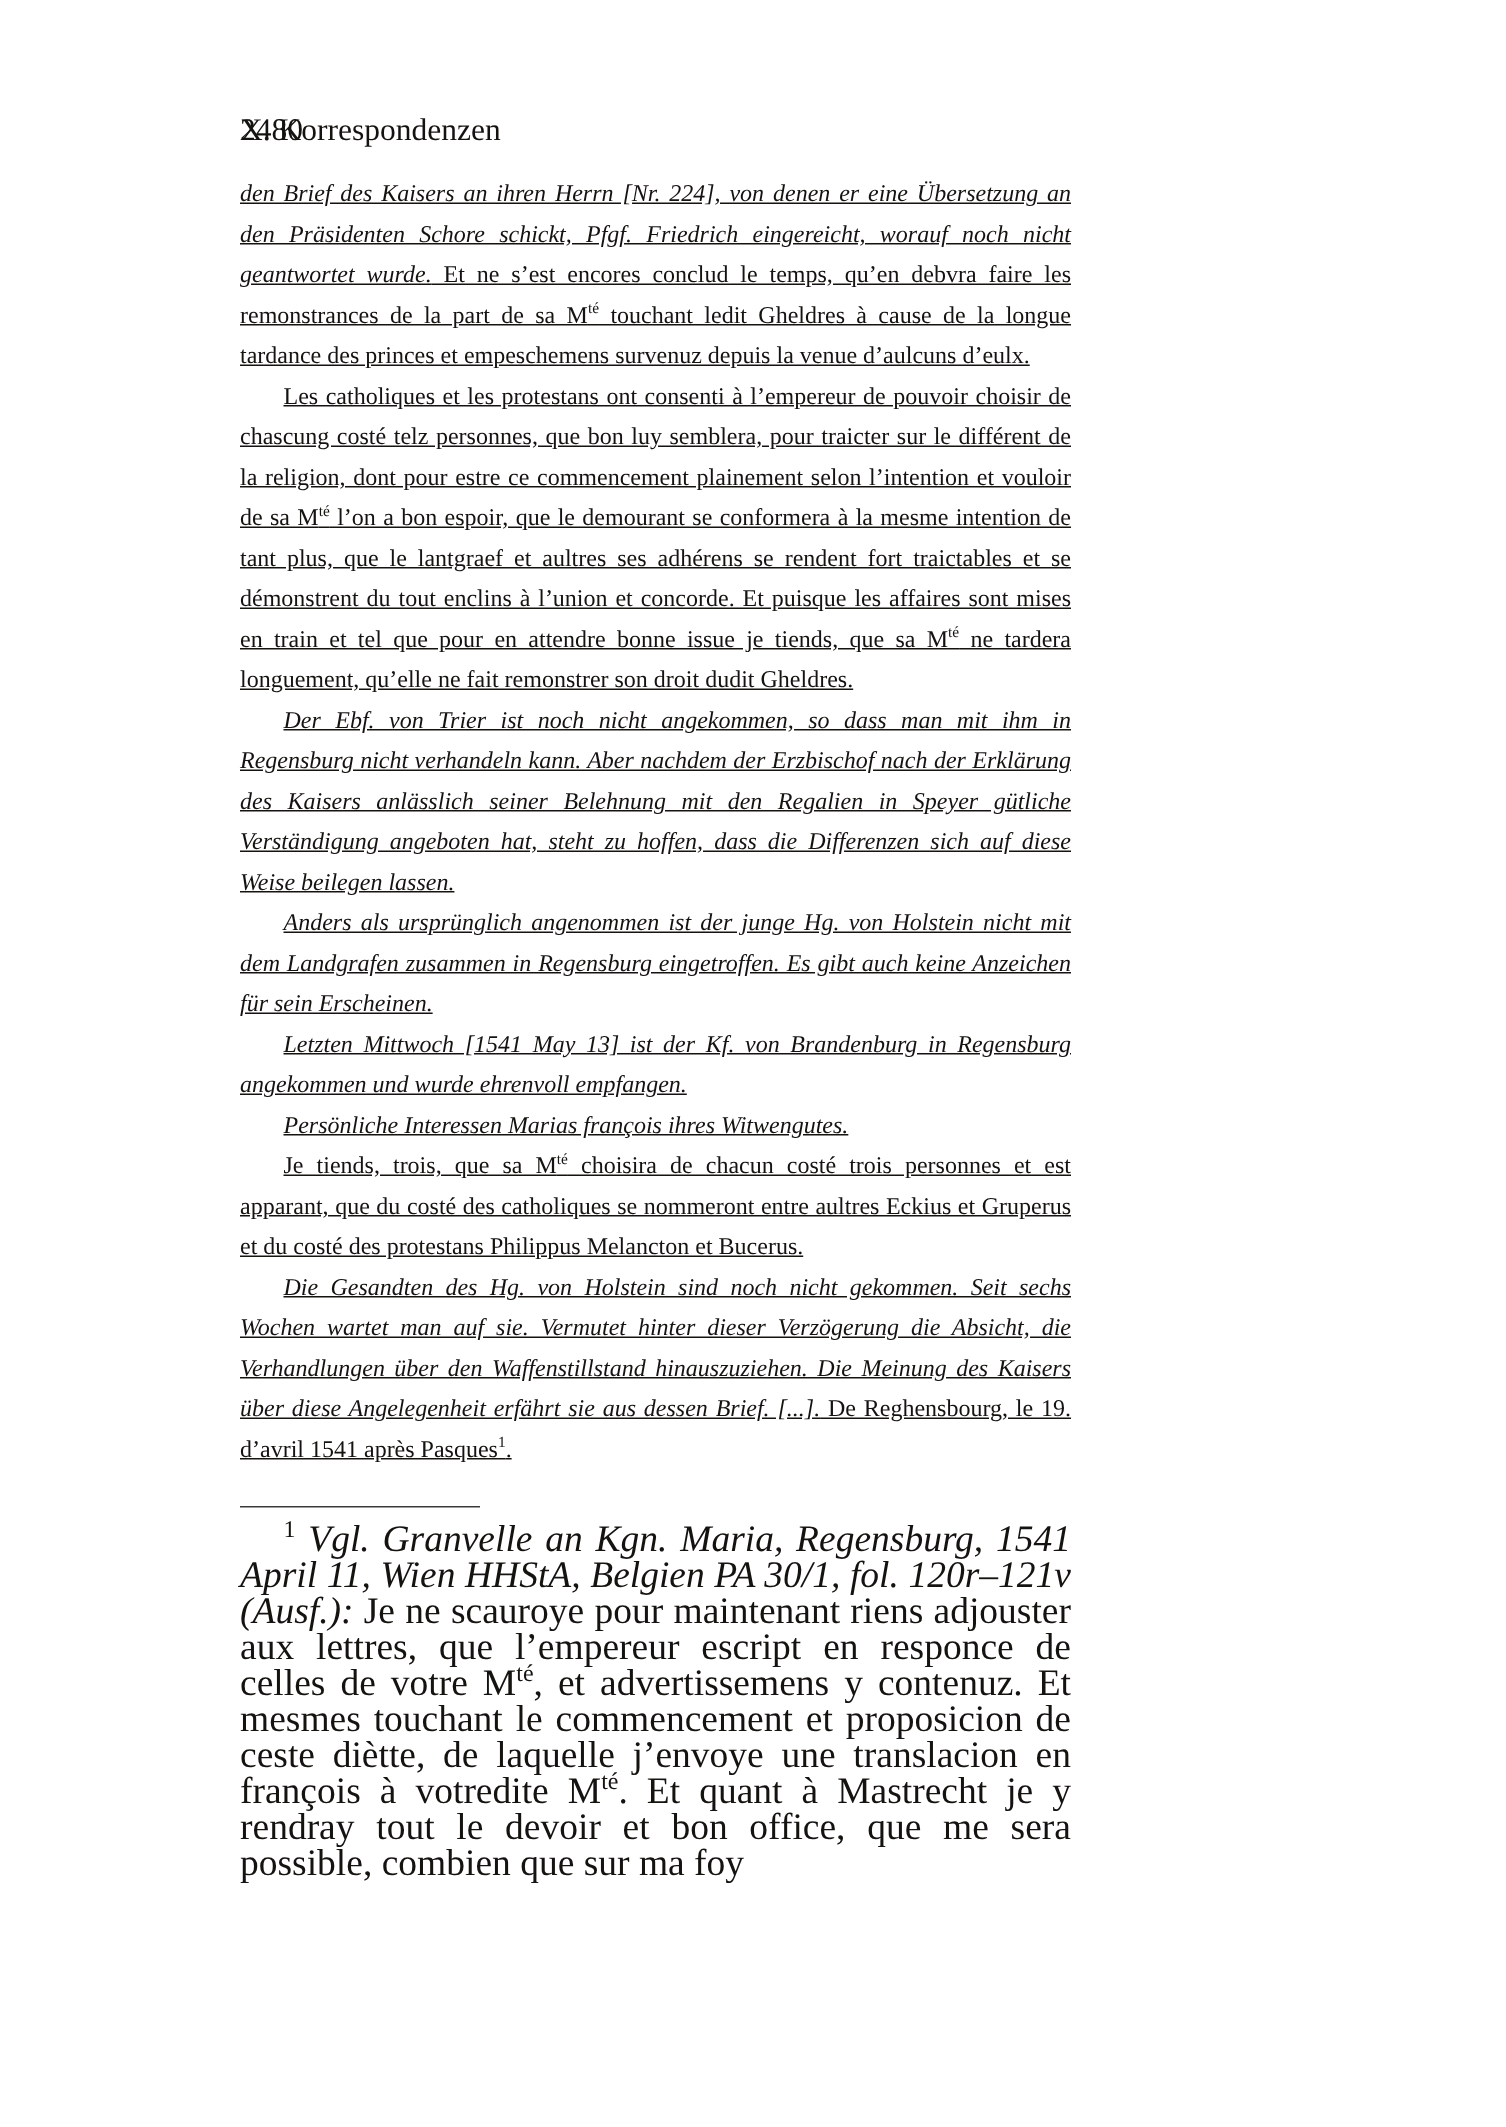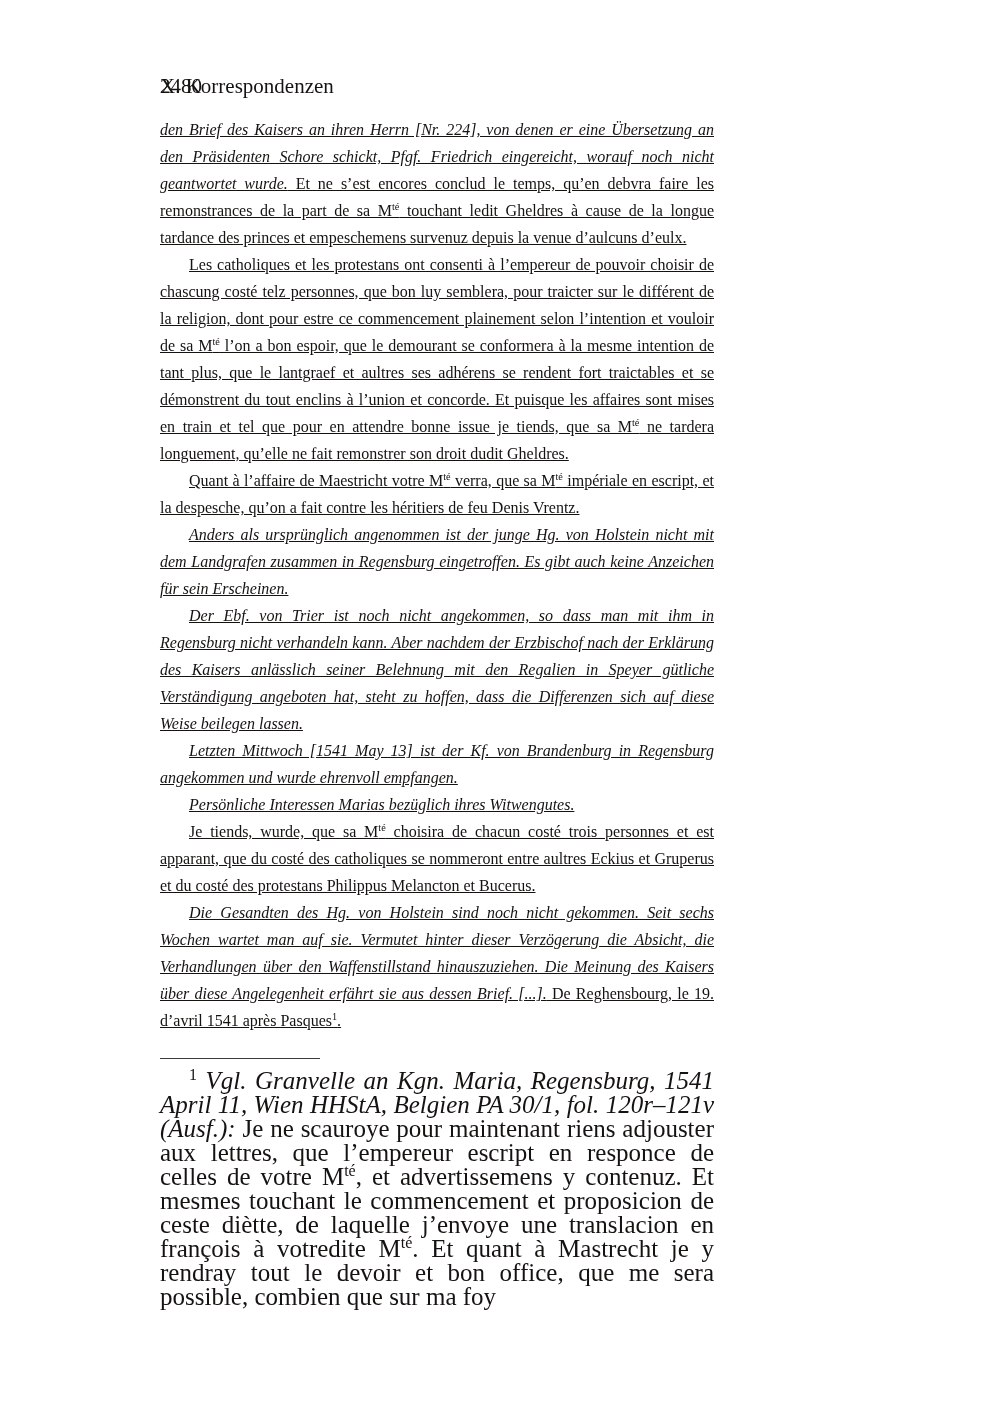--- a/index.html
+++ b/index.html
@@ -71,26 +71,25 @@
 <div class="page">
 
   <div class="running-head">
     <span class="pagenum">2480</span>
     <div class="head-title">X. Korrespondenzen</div>
   </div>
 
   <div class="body-text">
       <p><span class="it">den Brief des Kaisers an ihren Herrn [Nr. 224], von denen er eine Übersetzung an den Präsidenten Schore schickt, Pfgf. Friedrich eingereicht, worauf noch nicht geantwortet wurde.</span><span> Et ne s’est encores conclud le temps, qu’en debvra faire les remonstrances de la part de sa M</span><span class="sup">té</span><span> touchant ledit Gheldres à cause de la longue tardance des princes et empeschemens survenuz depuis la venue d’aulcuns d’eulx.</span></p>
       <p class="indent"><span>Les catholiques et les protestans ont consenti à l’empereur de pouvoir choisir de chascung costé telz personnes, que bon luy semblera, pour traicter sur le différent de la religion, dont pour estre ce commencement plainement selon l’intention et vouloir de sa M</span><span class="sup">té</span><span> l’on a bon espoir, que le demourant se conformera à la mesme intention de tant plus, que le lantgraef et aultres ses adhérens se rendent fort traictables et se démonstrent du tout enclins à l’union et concorde. Et puisque les affaires sont mises en train et tel que pour en attendre bonne issue je tiends, que sa M</span><span class="sup">té</span><span> ne tardera longuement, qu’elle ne fait remonstrer son droit dudit Gheldres.</span></p>
-      <p class="indent"><span>Quant à l’affaire de Maestricht votre M</span><span class="sup">té</span><span> verra, que sa M</span><span class="sup">té</span><span> impériale en escript, et la despesche, qu’on a fait contre les héritiers de feu Denis Vrentz.</span></p>
+      <p class="indent"><span class="it">Der Ebf. von Trier ist noch nicht angekommen, so dass man mit ihm in Regensburg nicht verhandeln kann. Aber nachdem der Erzbischof nach der Erklärung des Kaisers anlässlich seiner Belehnung mit den Regalien in Speyer gütliche Verständigung angeboten hat, steht zu hoffen, dass die Differenzen sich auf diese Weise beilegen lassen.</span></p>
       <p class="indent"><span class="it">Anders als ursprünglich angenommen ist der junge Hg. von Holstein nicht mit dem Landgrafen zusammen in Regensburg eingetroffen. Es gibt auch keine Anzeichen für sein Erscheinen.</span></p>
-      <p class="indent"><span class="it">Der Ebf. von Trier ist noch nicht angekommen, so dass man mit ihm in Regensburg nicht verhandeln kann. Aber nachdem der Erzbischof nach der Erklärung des Kaisers anlässlich seiner Belehnung mit den Regalien in Speyer gütliche Verständigung angeboten hat, steht zu hoffen, dass die Differenzen sich auf diese Weise beilegen lassen.</span></p>
       <p class="indent"><span class="it">Letzten Mittwoch [1541 May 13] ist der Kf. von Brandenburg in Regensburg angekommen und wurde ehrenvoll empfangen.</span></p>
-      <p class="indent"><span class="it">Persönliche Interessen Marias bezüglich ihres Witwengutes.</span></p>
-      <p class="indent"><span>Je tiends, wurde, que sa M</span><span class="sup">té</span><span> choisira de chacun costé trois personnes et est apparant, que du costé des catholiques se nommeront entre aultres Eckius et Gruperus et du costé des protestans Philippus Melancton et Bucerus.</span></p>
+      <p class="indent"><span class="it">Persönliche Interessen Marias françois ihres Witwengutes.</span></p>
+      <p class="indent"><span>Je tiends, trois, que sa M</span><span class="sup">té</span><span> choisira de chacun costé trois personnes et est apparant, que du costé des catholiques se nommeront entre aultres Eckius et Gruperus et du costé des protestans Philippus Melancton et Bucerus.</span></p>
       <p class="indent"><span class="it">Die Gesandten des Hg. von Holstein sind noch nicht gekommen. Seit sechs Wochen wartet man auf sie. Vermutet hinter dieser Verzögerung die Absicht, die Verhandlungen über den Waffenstillstand hinauszuziehen. Die Meinung des Kaisers über diese Angelegenheit erfährt sie aus dessen Brief. [...].</span><span> De Reghensbourg, le 19. d’avril 1541 après Pasques</span><span class="sup">1</span><span>.</span></p>
     </div>
 
   <div class="footnote-divider"></div>
 
   <div class="footnote-text">
       <p class="indent"><span class="sup">1</span><span> </span><span class="it">Vgl. Granvelle an Kgn. Maria, Regensburg, 1541 April 11, Wien HHStA, Belgien PA 30/1, fol. 120r–121v (Ausf.):</span><span> Je ne scauroye pour maintenant riens adjouster aux lettres, que l’empereur escript en responce de celles de votre M</span><span class="sup">té</span><span>, et advertissemens y contenuz. Et mesmes touchant le commencement et proposicion de ceste diètte, de laquelle j’envoye une translacion en françois à votredite M</span><span class="sup">té</span><span>. Et quant à Mastrecht je y rendray tout le devoir et bon office, que me sera possible, combien que sur ma foy</span></p>
     </div>
 
 </div>

